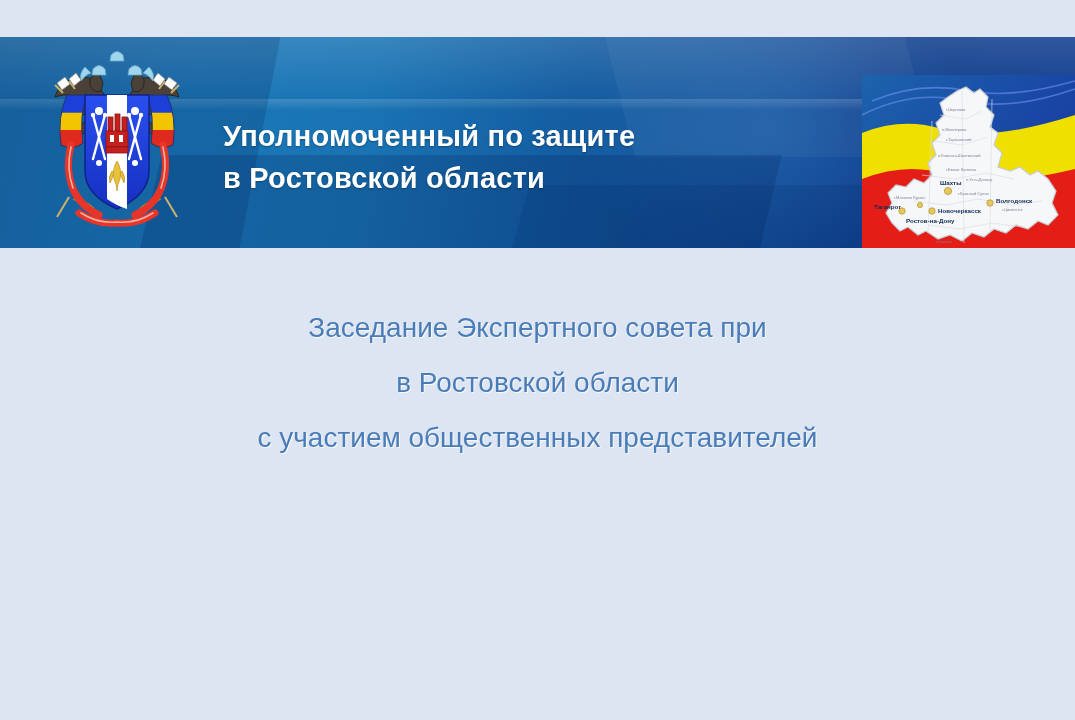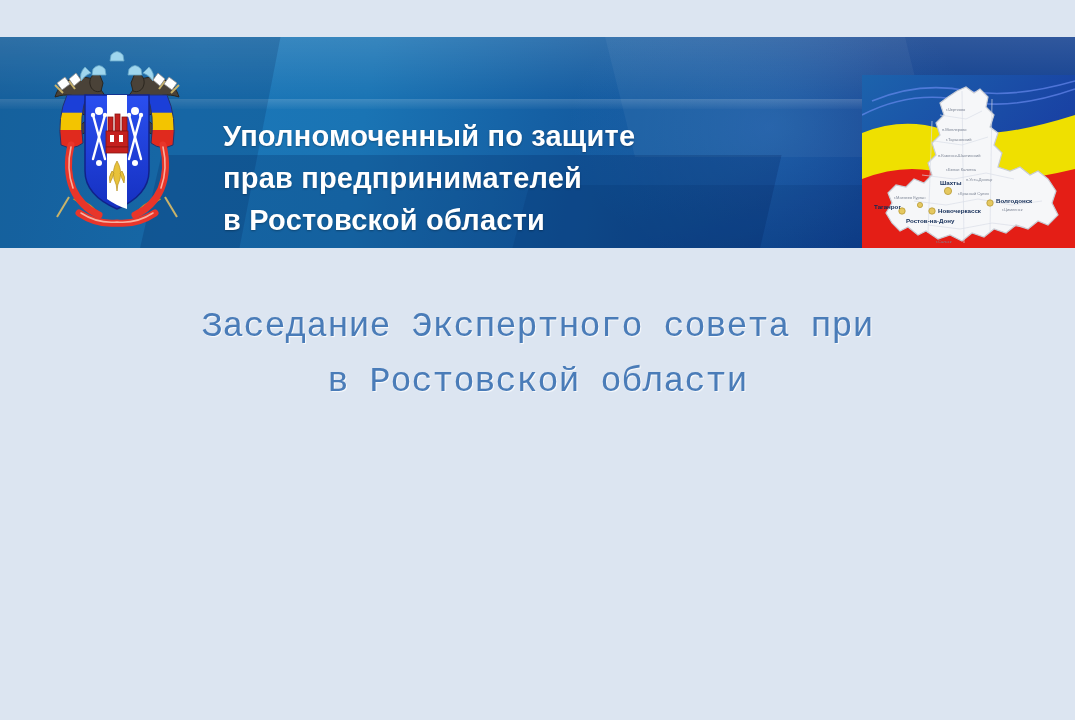--- a/index.html
+++ b/index.html
@@ -132,23 +132,23 @@
   }
   #map-graphic svg { display: block; width: 100%; height: 100%; }
 
   
   #title-block {
     position: absolute;
     left: 0;
     top: 300px;
     width: 1075px;
     text-align: center;
-    font-family: Liberation Mono, monospace;
+    font-family: Liberation Sans, sans-serif;
     color: #4a7cb8;
-    font-size: 35px;
+    font-size: 28px;
     line-height: 55px;
     text-shadow: 1px 1px 1px rgba(255,255,255,.85);
   }
   #title-block .tline {
     display: block;
     white-space: nowrap;
   }
   #title-block .tline-2 { letter-spacing: 0px; }
 </style>
 </head>
@@ -281,21 +281,20 @@
         <g fill="none" stroke="#f8b0a0" stroke-width="1.6" stroke-linecap="round">
           <path d="M38 98 q-5 22 2 41"></path>
           <path d="M130 98 q5 22 -2 41"></path>
           <path d="M48 164 q17 11 36 9 q19 2 36 -9"></path>
         </g>
       </svg>
     </div>
 
     <div id="header-text">
       <span class="hline">Уполномоченный по защите</span>
-      <span class="hline">прав предпринимателей</span>
       <span class="hline">в Ростовской области</span>
     </div>
 
     <div id="map-graphic">
       <svg viewBox="0 0 213 210" xmlns="http://www.w3.org/2000/svg">
         <defs>
           <clipPath id="mapClip">
               <rect x="0" y="0" width="213" height="210"></rect>
             </clipPath>
           <linearGradient id="bgBlue" x1="0" y1="0" x2="1" y2="1">
@@ -366,15 +365,16 @@
           </g>
         </g>
       </svg>
     </div>
 
   </div>
 
   <div id="title-block">
     <span class="tline">Заседание Экспертного совета при</span>
     <span class="tline">в Ростовской области</span>
+    <span class="tline">с участием общественных представителей</span>
   </div>
 
 </div>
 
 </body></html>

